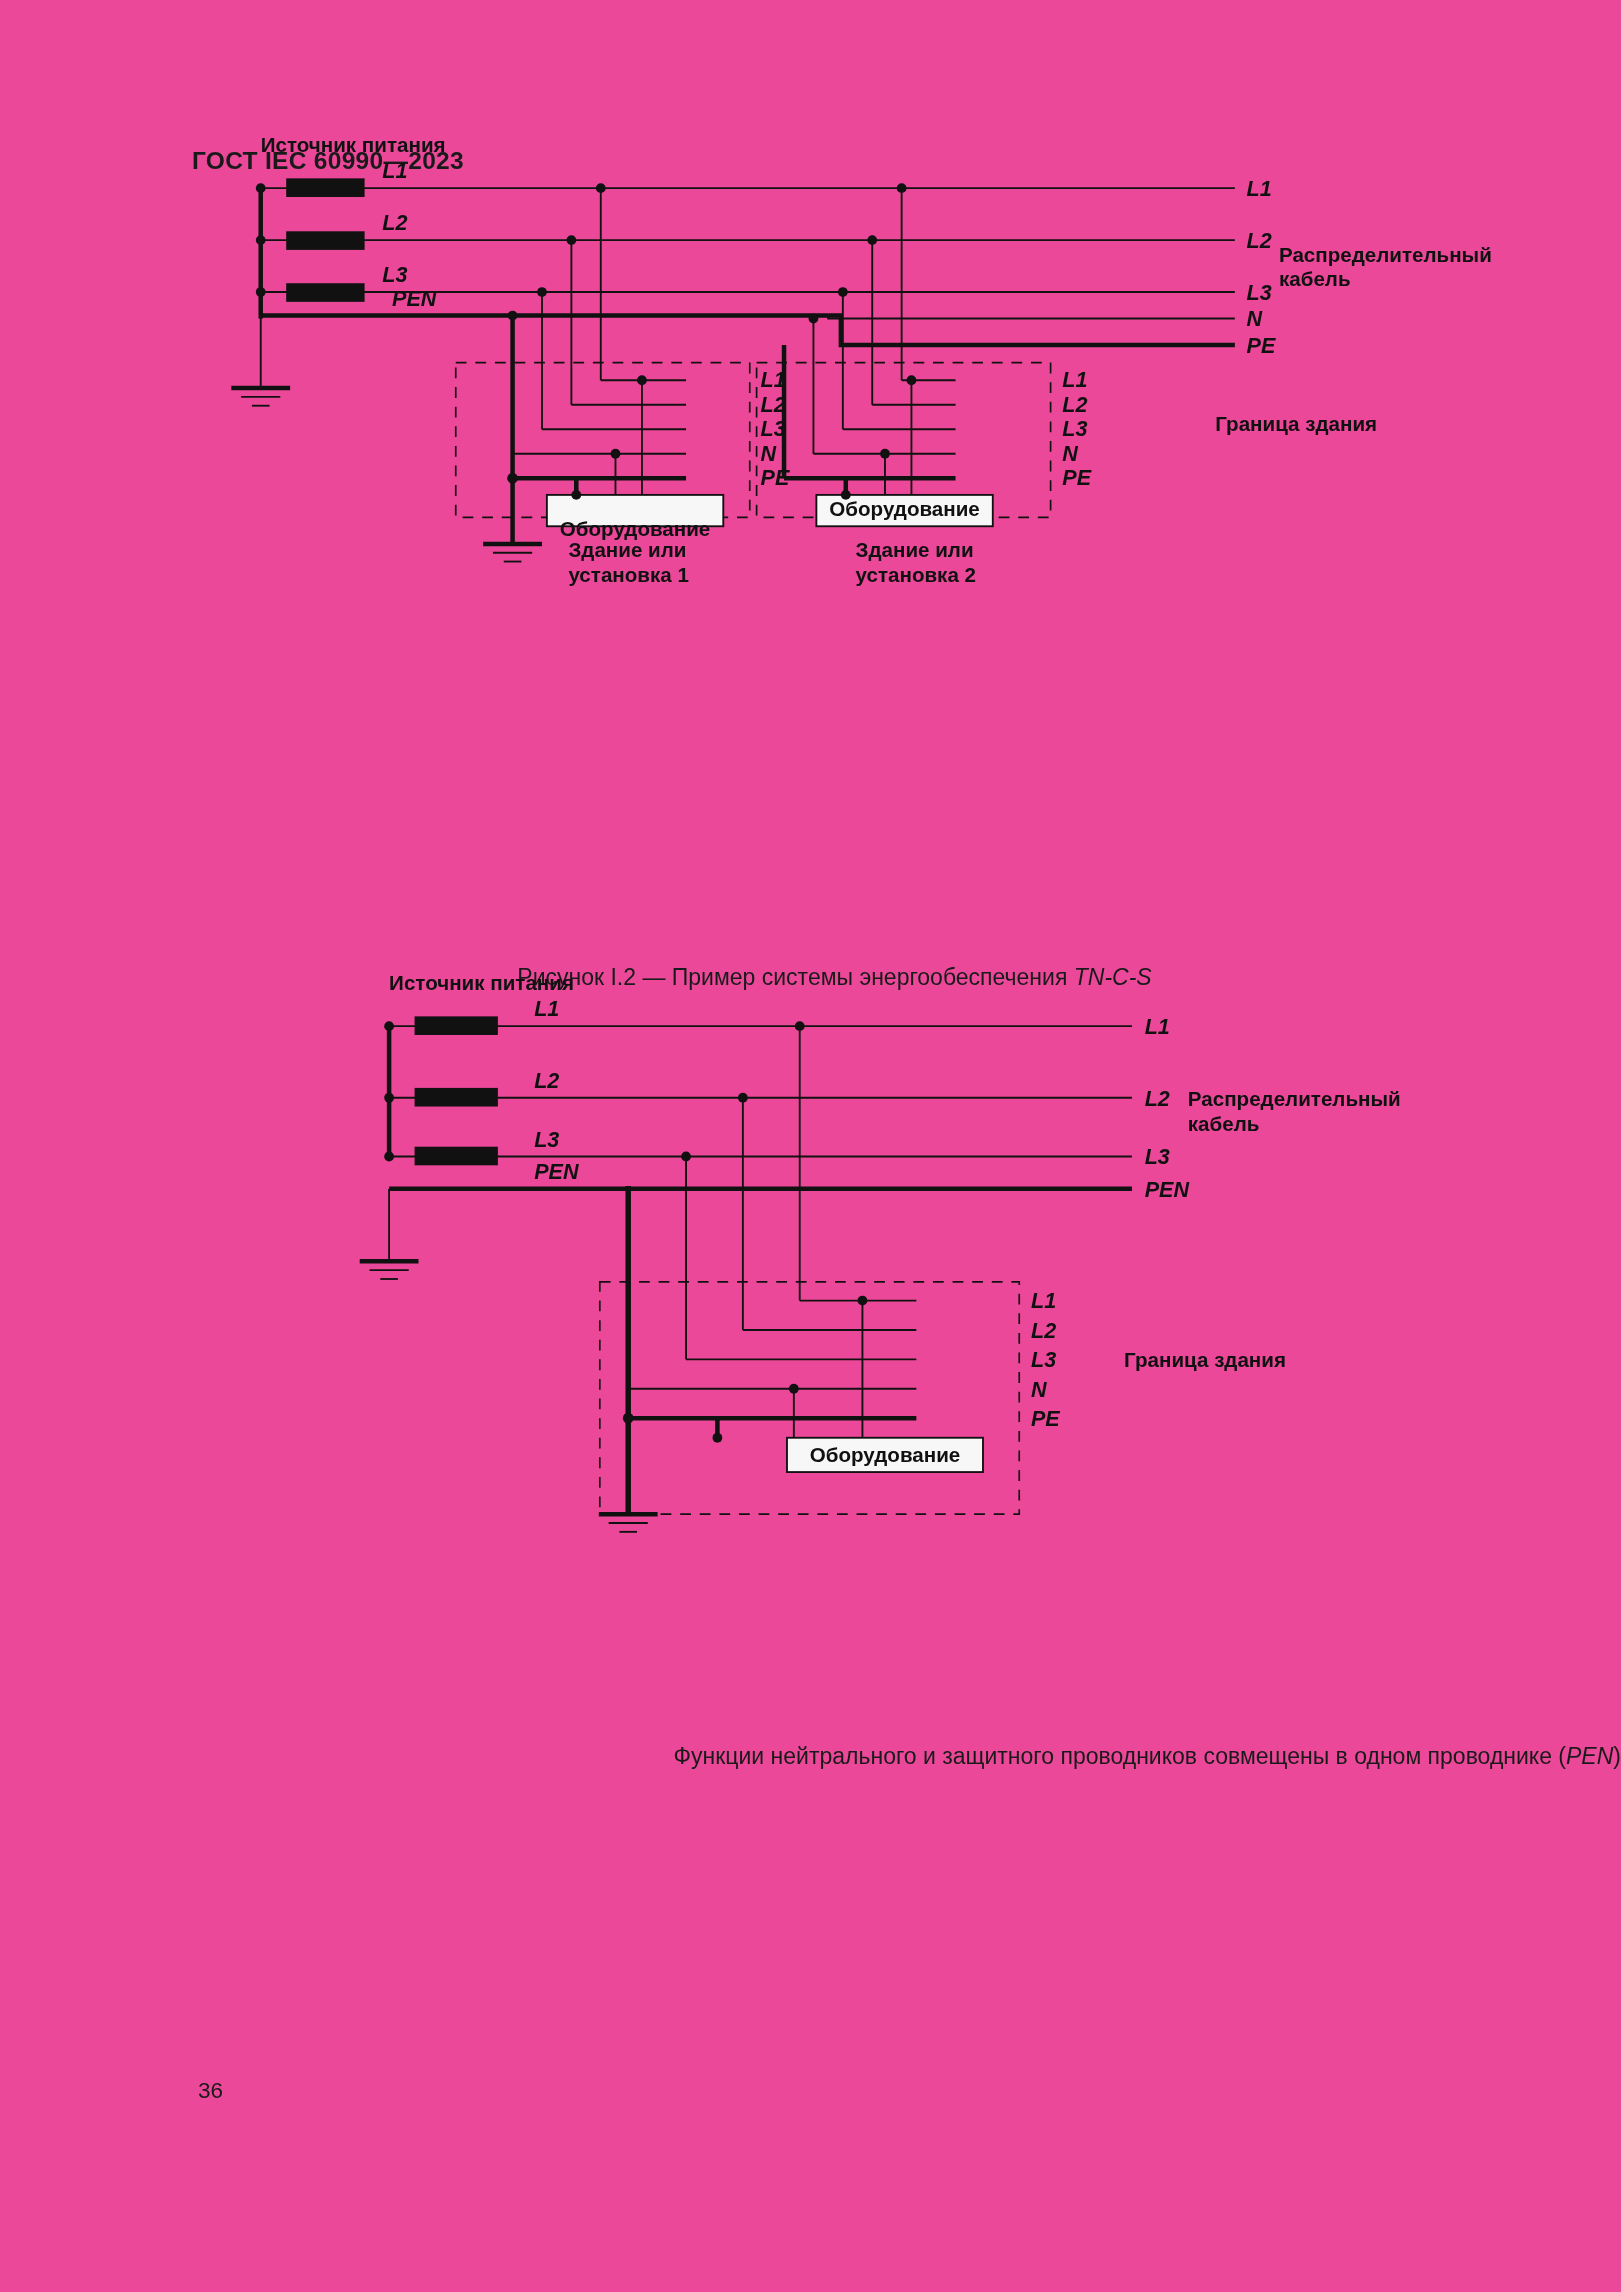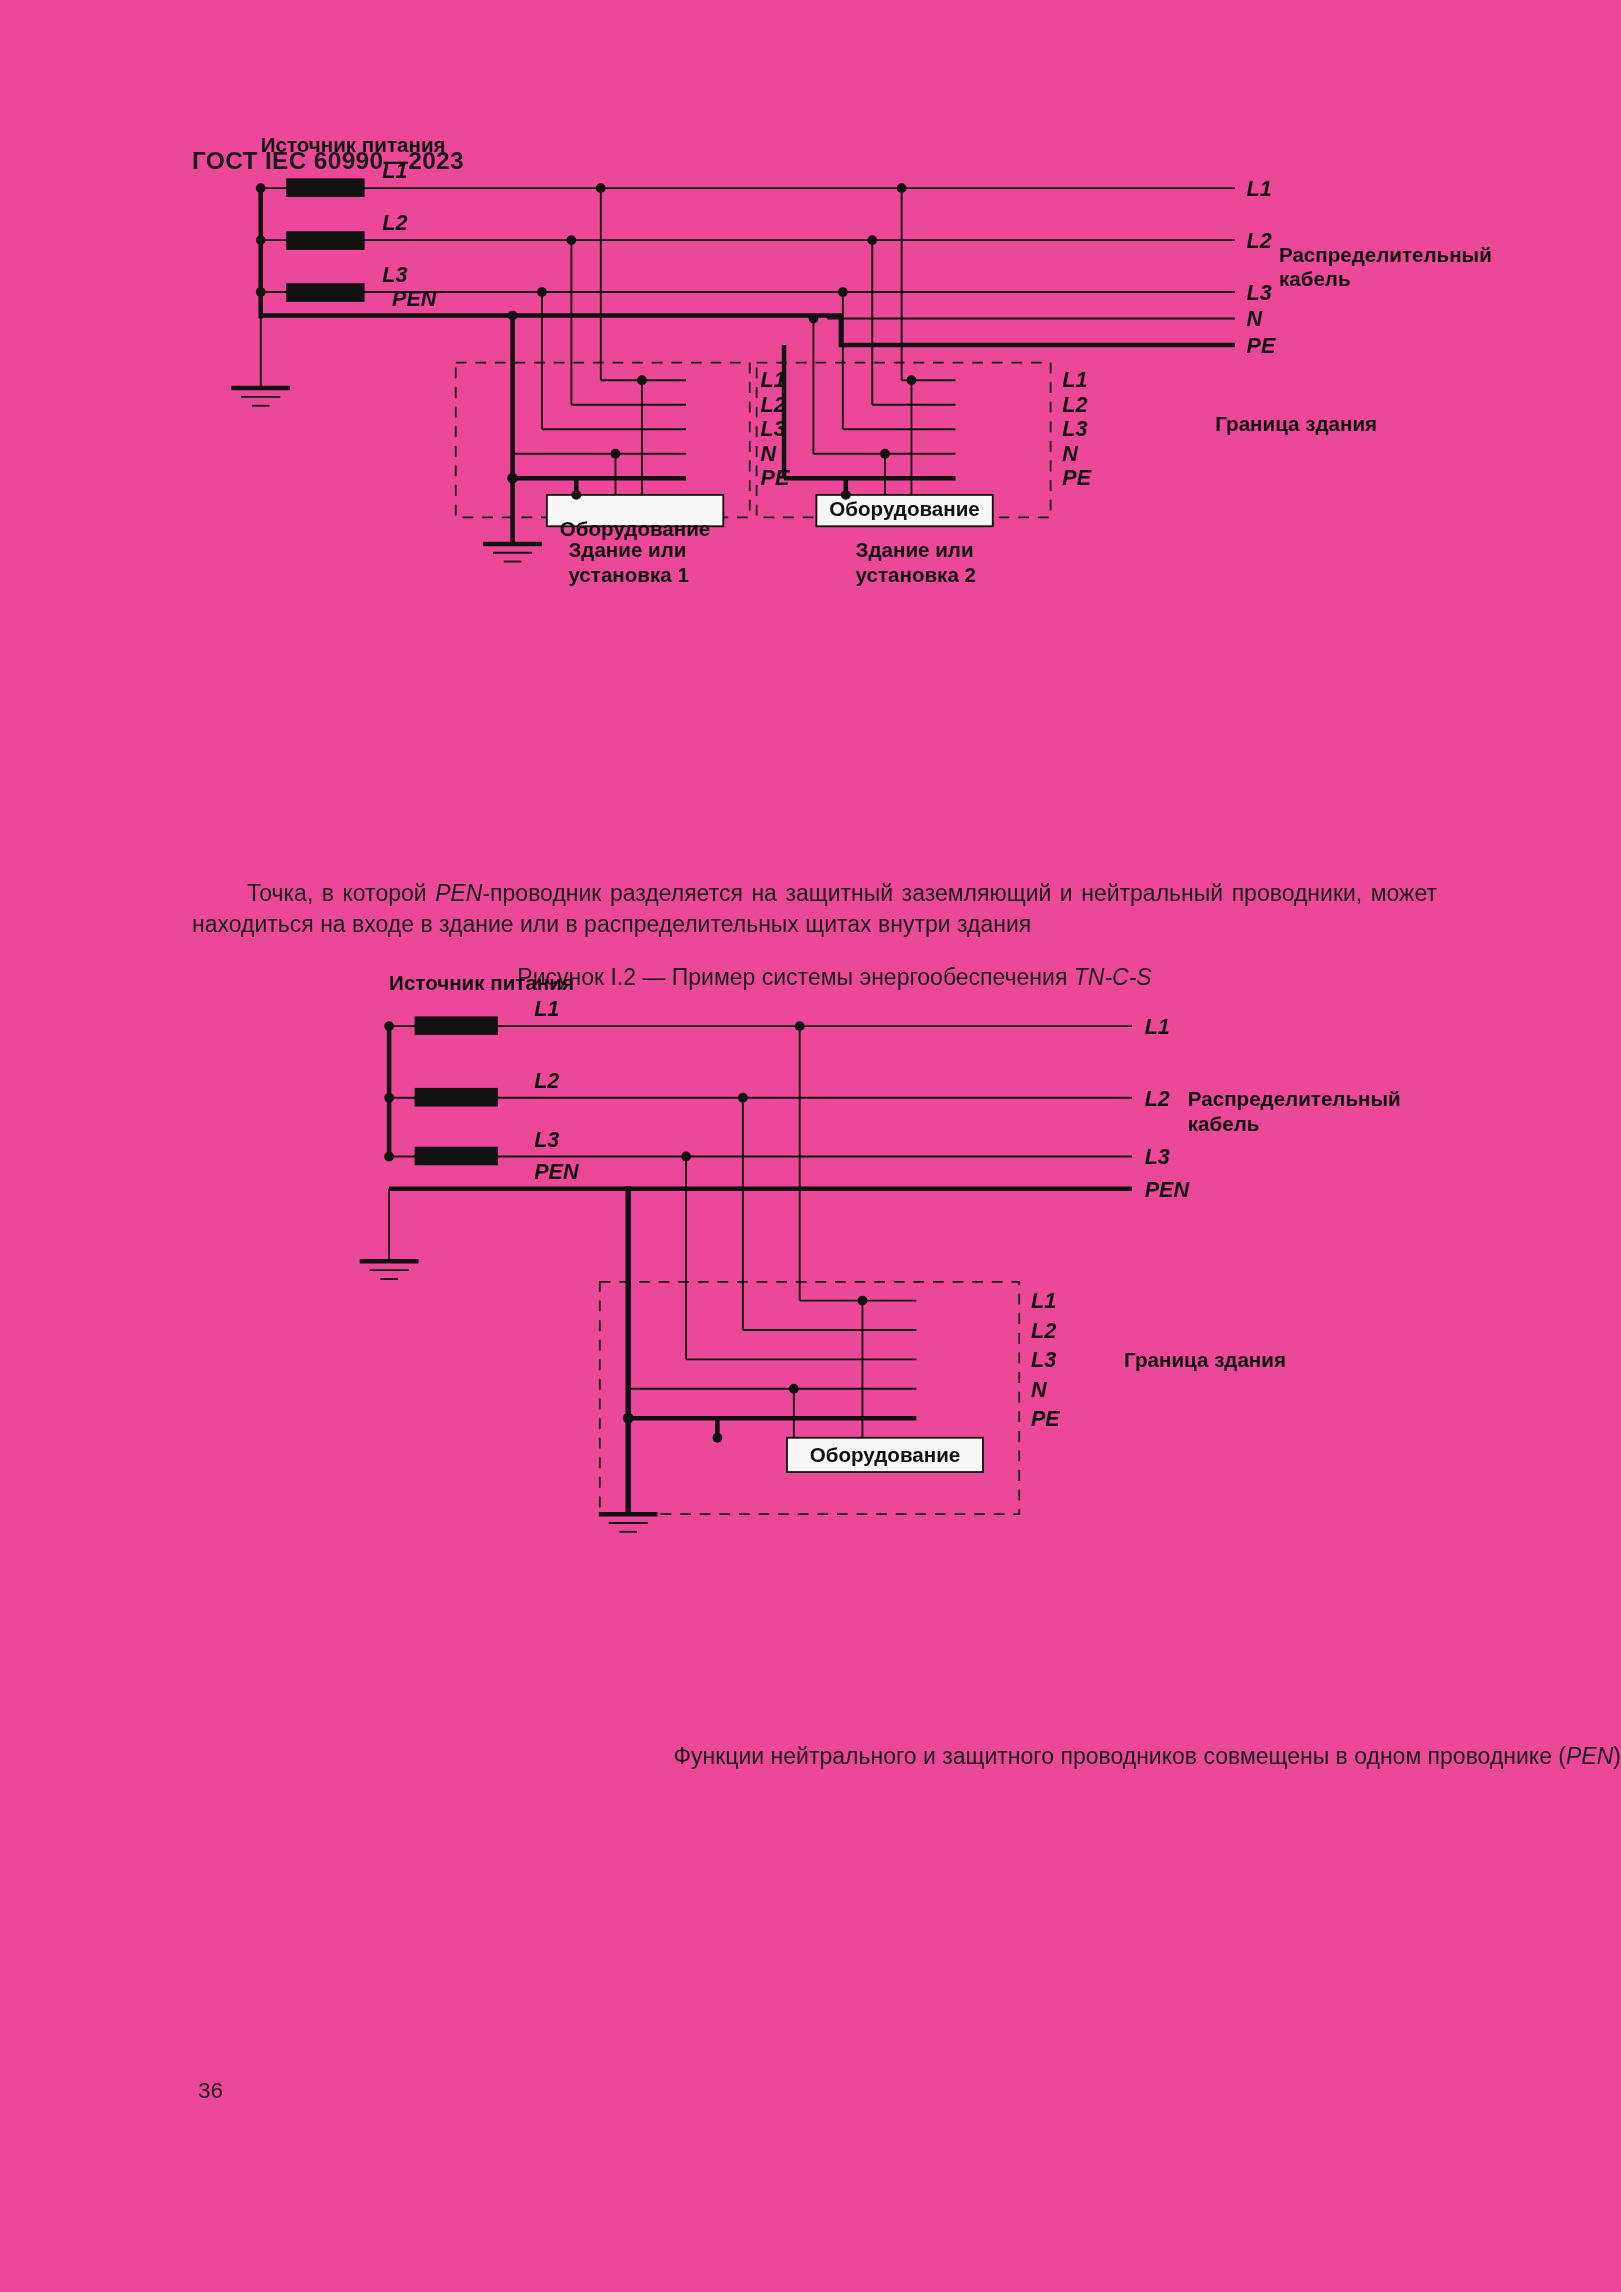--- a/index.html
+++ b/index.html
@@ -226,23 +226,20 @@
       <text class="lbl-txt" x="572" y="335" text-anchor="middle" transform="translate(76,12)">Оборудование</text>
       <text class="lbl-txt" x="923" y="327" text-anchor="middle">Оборудование</text>
 
       <text class="lbl-txt" x="580" y="368">Здание или</text>
       <text class="lbl-txt" x="580" y="394">установка 1</text>
       <text class="lbl-txt" x="873" y="368">Здание или</text>
       <text class="lbl-txt" x="873" y="394">установка 2</text>
     </svg>
   </div>
 
-  <div class="body-text note-1">
-    <span>Точка, в которой </span><span class="it">PEN</span><span>-проводник разделяется на защитный заземляющий и нейтральный проводники, может находиться на входе в здание или в распределительных щитах внутри здания</span>
-  </div>
 
   <div class="caption cap-fig2">
     <span>Рисунок I.2 — Пример системы энергообеспечения </span><span class="it">TN-C-S</span>
   </div>
 
   <div class="figure fig-3">
     <svg width="1621" height="686" viewBox="0 0 1654 700">
 
       <path class="wire-bold" d="M 397 -10 L 397 125"></path>
 

